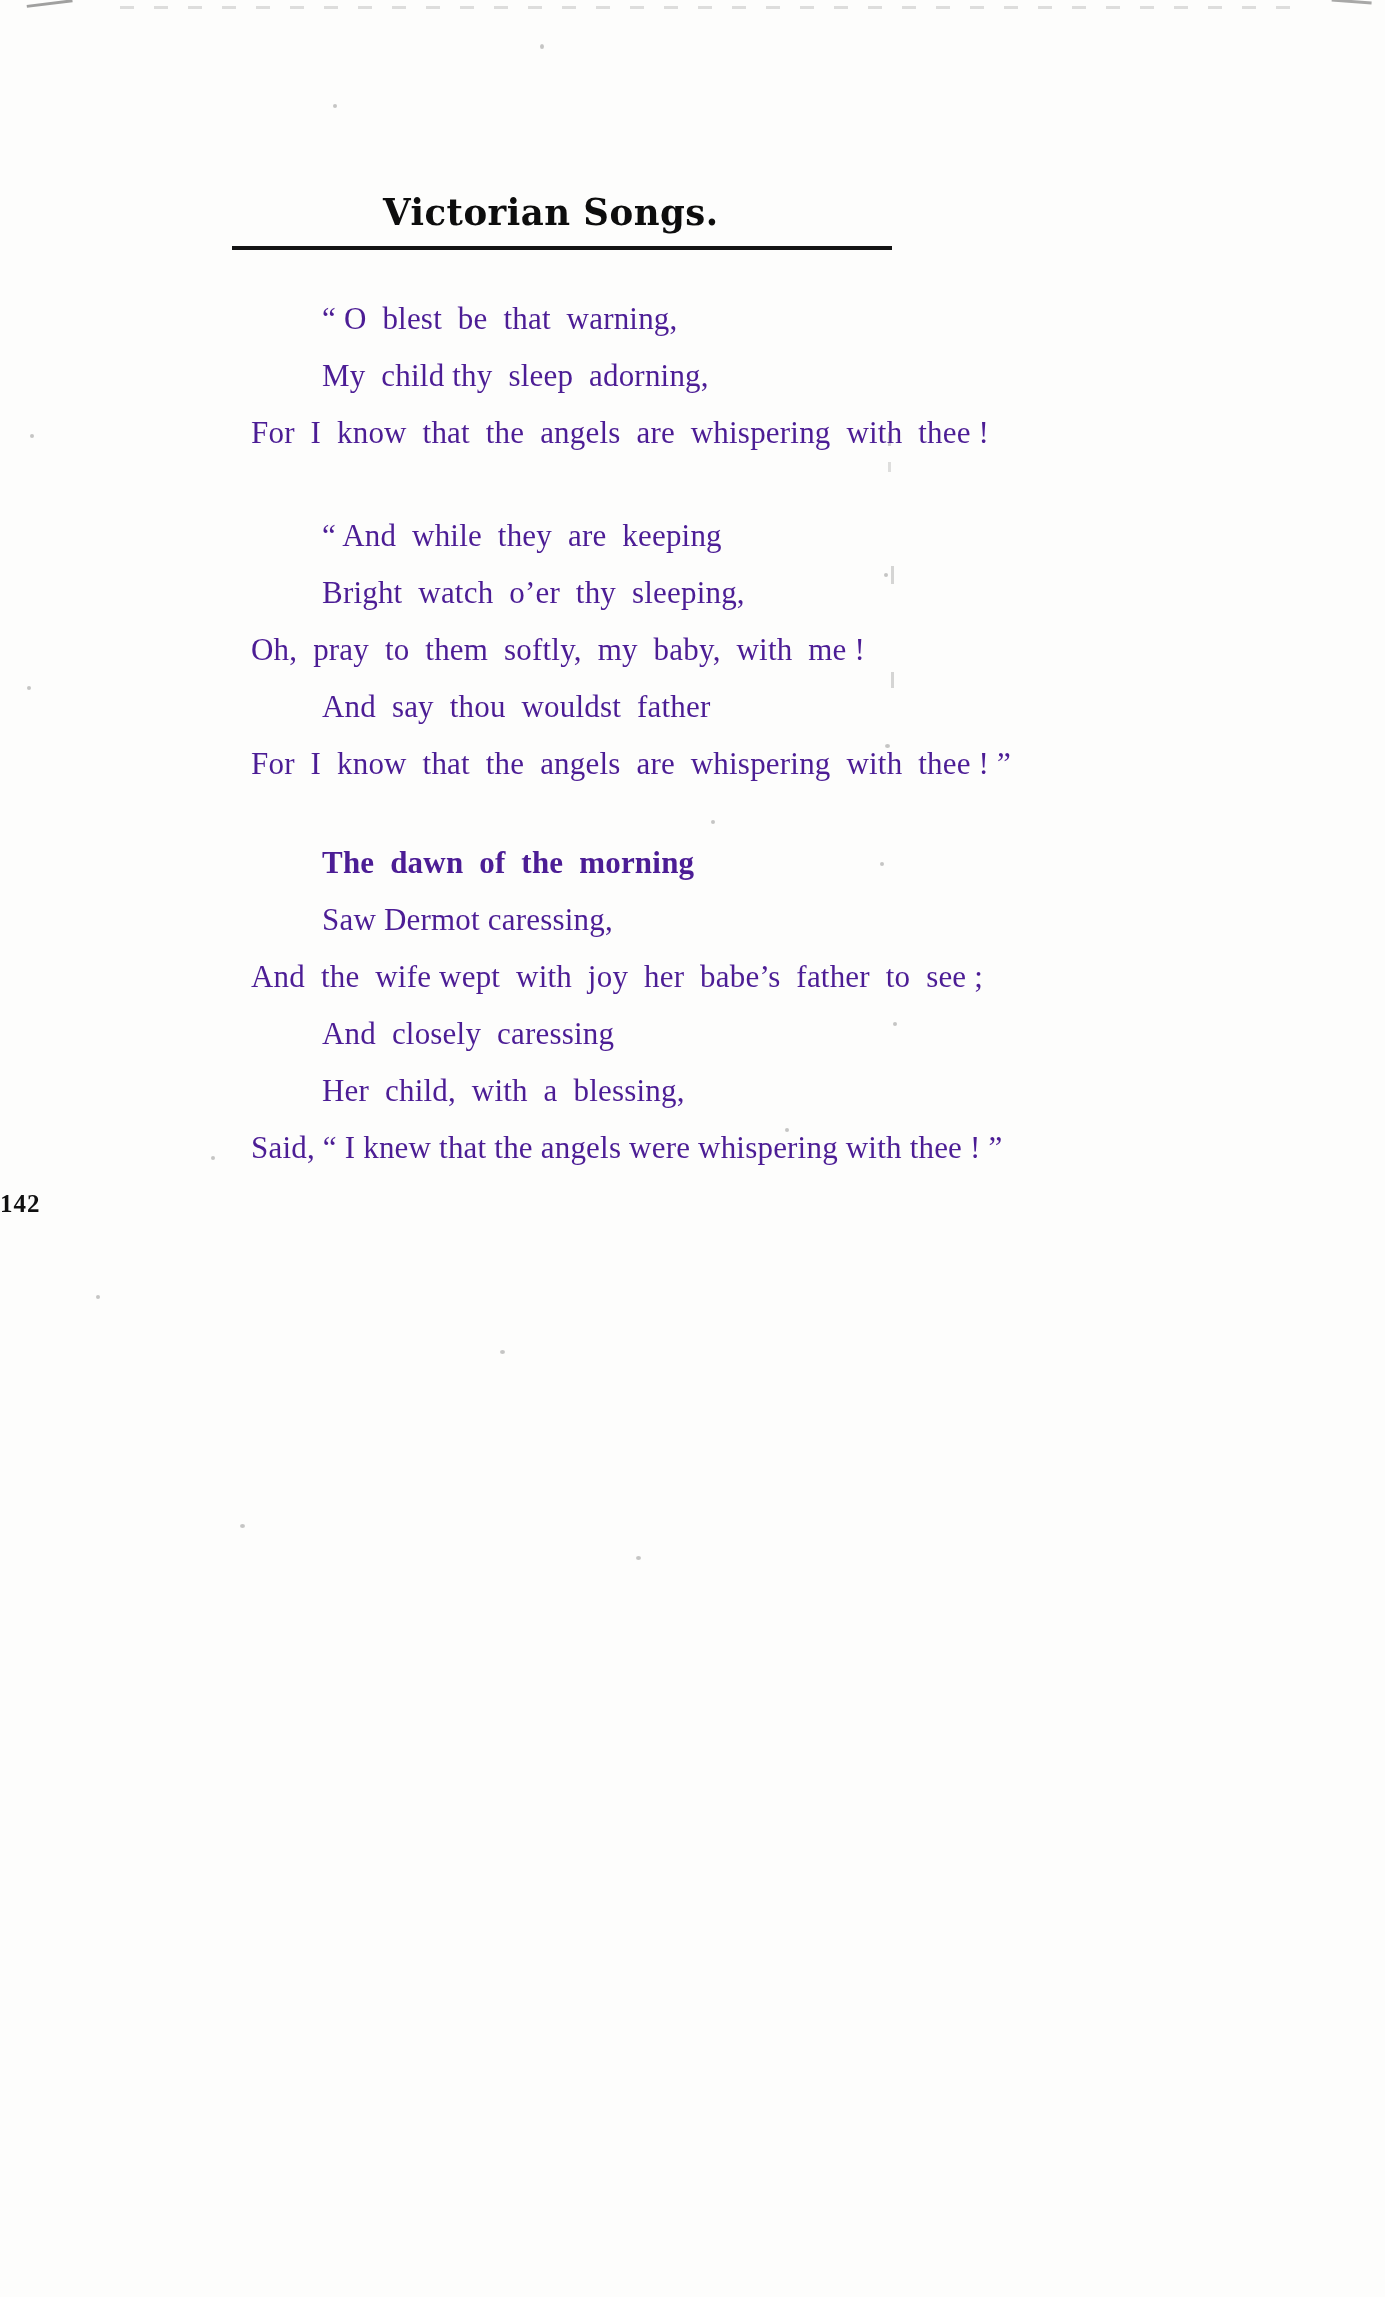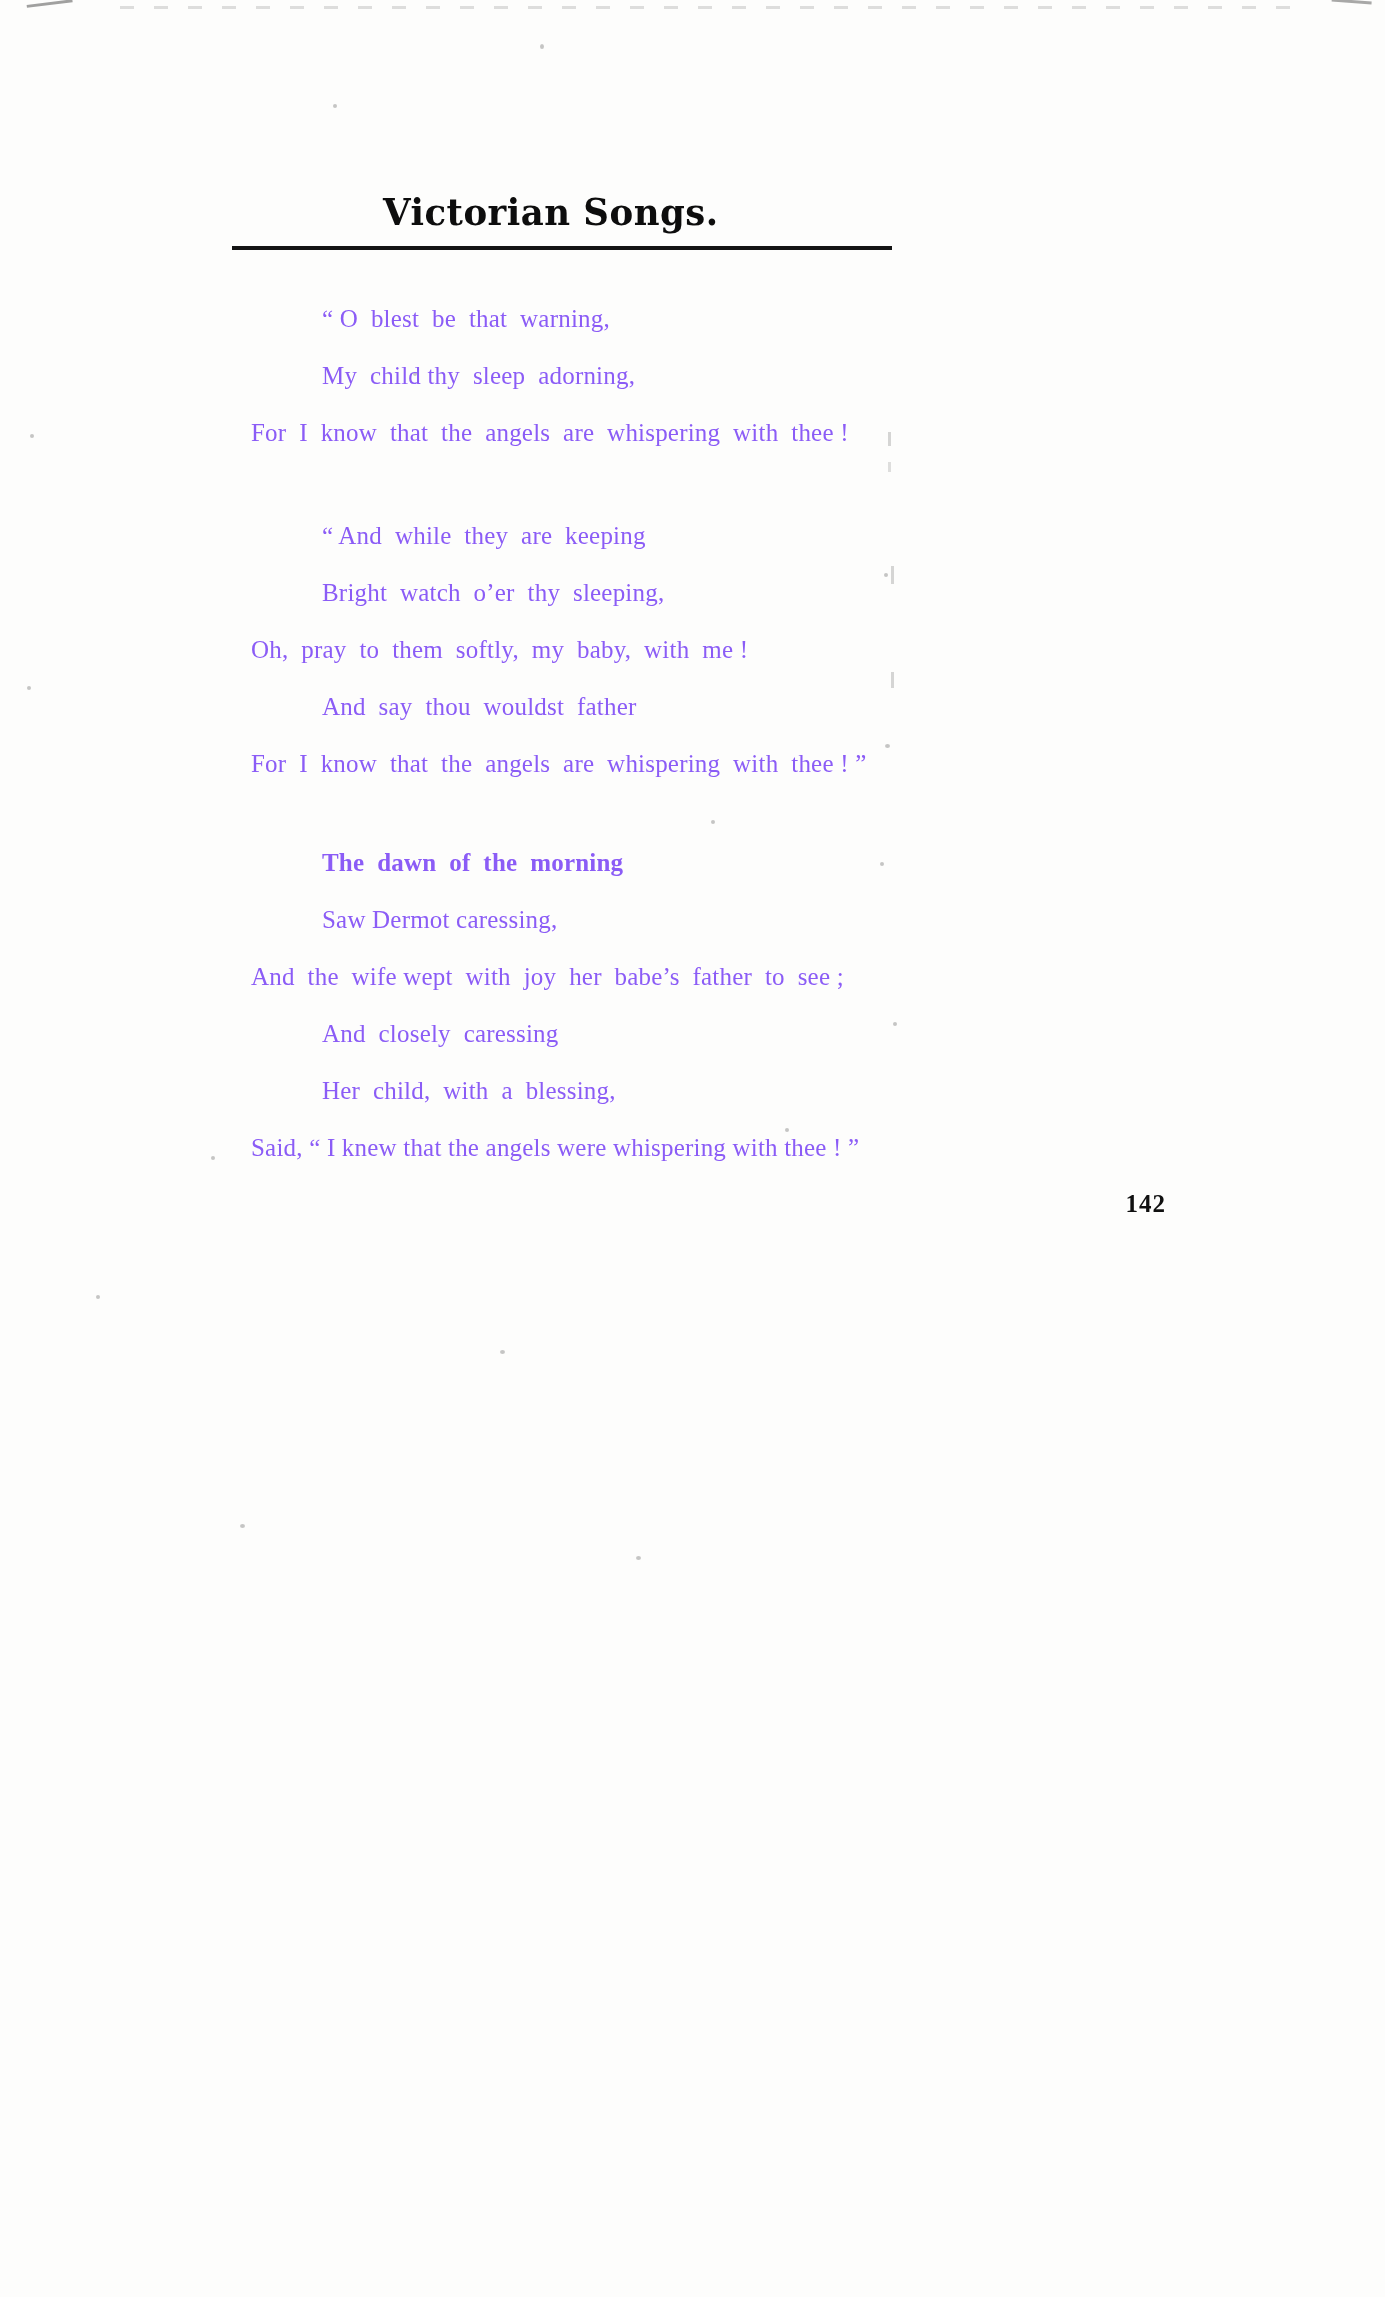--- a/index.html
+++ b/index.html
@@ -112,39 +112,39 @@
     left: 0;
     width: 1385px;
   }
 
   .stanza {
     margin: 0 0 42px 0;
   }
   .stanza.gap-large { margin-bottom: 46px; }
 
   .line {
-    font-size: 25px;
+    font-size: 31px;
     line-height: 57px;
     white-space: pre;
-    color: #8b5cf6;
+    color: #4c1d95;
     letter-spacing: 0.2px;
   }
 
   
   .ind-a { padding-left: 322px; }   
   .ind-d { padding-left: 232px; margin-left: 19px; }
 
   .bold-line { font-weight: bold; }
 
   .folio {
     position: absolute;
     top: 1190px;
     left: 0;
     width: 1166px;
-    text-align: right;
+    text-align: left;
     font-size: 25px;
     font-weight: bold;
     letter-spacing: 1px;
     color: #101010;
   }
 </style>
 </head>
 <body>
 
 <div class="page">

